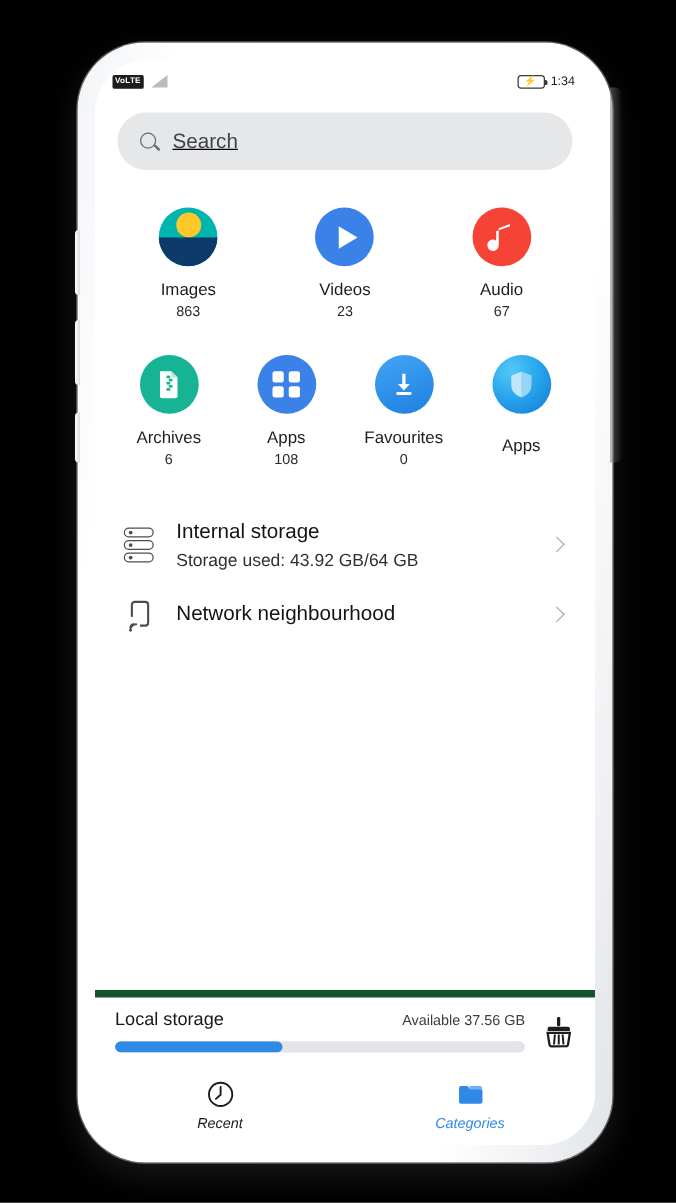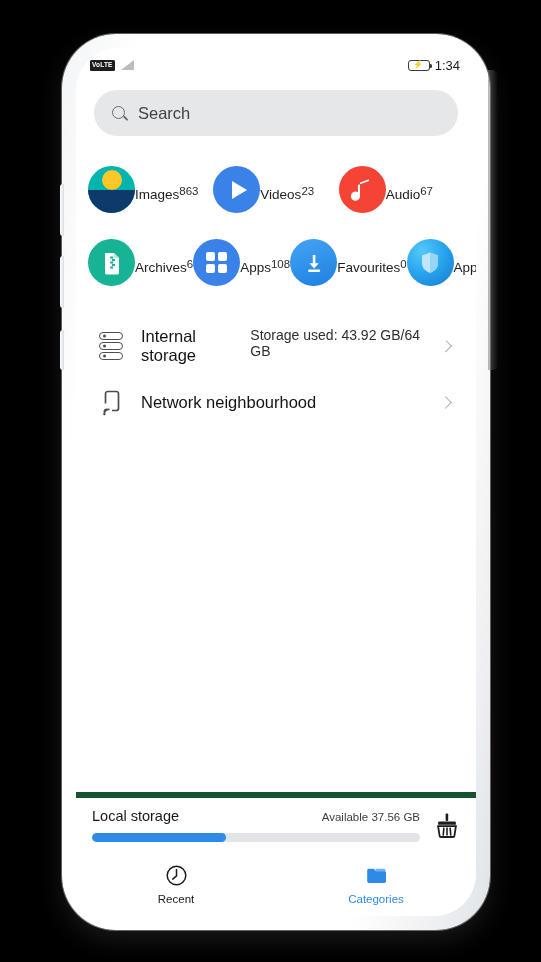--- a/index.html
+++ b/index.html
@@ -100,32 +100,33 @@
     display: flex; align-items: center; justify-content: center;
   }
   .battery::after {
     content: "";
     position: absolute; right: -3.6px; top: 3px;
     width: 2.2px; height: 4.5px;
     background: #3a3a3a;
     border-radius: 0 1.5px 1.5px 0;
   }
   .battery .bolt { font-size: 8px; color: #3a3a3a; line-height: 1; }
-  #clock-text { font-size: 13px; color: #1b1b1b; }
+  #clock-text { font-size: 10px; color: #1b1b1b; }
 
   
   #search-wrap { padding: 8px 18px 14px 18px; }
   #search-bar {
     height: 46px;
     background: #e6e7e9;
     border-radius: 23px;
     display: flex;
     align-items: center;
     padding: 0 18px;
     gap: 11px;
+    text-decoration: underline;
   }
   #search-placeholder {
     font-size: 16.5px;
     color: #404246;
   }
   .mag { width: 15px; height: 15px; position: relative; flex: 0 0 15px; }
   .mag::before {
     content: ""; position: absolute; left: 0; top: 0;
     width: 11px; height: 11px; border: 1.7px solid #6a6d72; border-radius: 50%;
   }
@@ -138,24 +139,25 @@
   
   #grid {
     padding: 6px 12px 0 12px;
   }
   .grid-row {
     display: flex;
   }
   .cat-cell {
     flex: 1 1 25%;
     display: flex;
-    flex-direction: row;
+    flex-direction: column;
     align-items: center;
     padding: 10px 0 16px 0;
     cursor: pointer;
+    justify-content: space-between;
   }
   .cat-icon {
     width: 47px; height: 47px;
     border-radius: 50%;
     position: relative;
     overflow: hidden;
     display: flex; align-items: center; justify-content: center;
   }
   .cat-label {
     margin-top: 11px;
@@ -220,21 +222,21 @@
     padding: 6px 4px;
     cursor: pointer;
     gap: 15px;
   }
   .st-icon {
     width: 30px; height: 32px;
     flex: 0 0 30px;
     position: relative;
     display: flex; align-items: center; justify-content: center;
   }
-  .st-text { display: flex; flex-direction: row; gap: 5px; }
+  .st-text { display: flex; flex-direction: column; gap: 5px; }
   .st-title { font-size: 16.5px; color: #141416; line-height: 1.15; }
   .st-sub { font-size: 14px; color: #2e2f32; line-height: 1.15; }
   .chev {
     margin-left: auto;
     width: 9px; height: 9px;
     border-top: 1.8px solid #a9acb1;
     border-right: 1.8px solid #a9acb1;
     transform: rotate(45deg);
     margin-right: 6px;
   }
@@ -284,20 +286,21 @@
   
   .broom { width: 26px; height: 28px; flex: 0 0 26px; position: relative; cursor: pointer; }
 
   
   #bottom-nav {
     height: 62px;
     flex: 0 0 62px;
     display: flex;
     background: #ffffff;
     padding-bottom: 2px;
+    font-style: italic;
   }
   .nav-item {
     flex: 1 1 33.33%;
     display: flex;
     flex-direction: column;
     align-items: center;
     justify-content: center;
     gap: 6px;
     cursor: pointer;
   }

